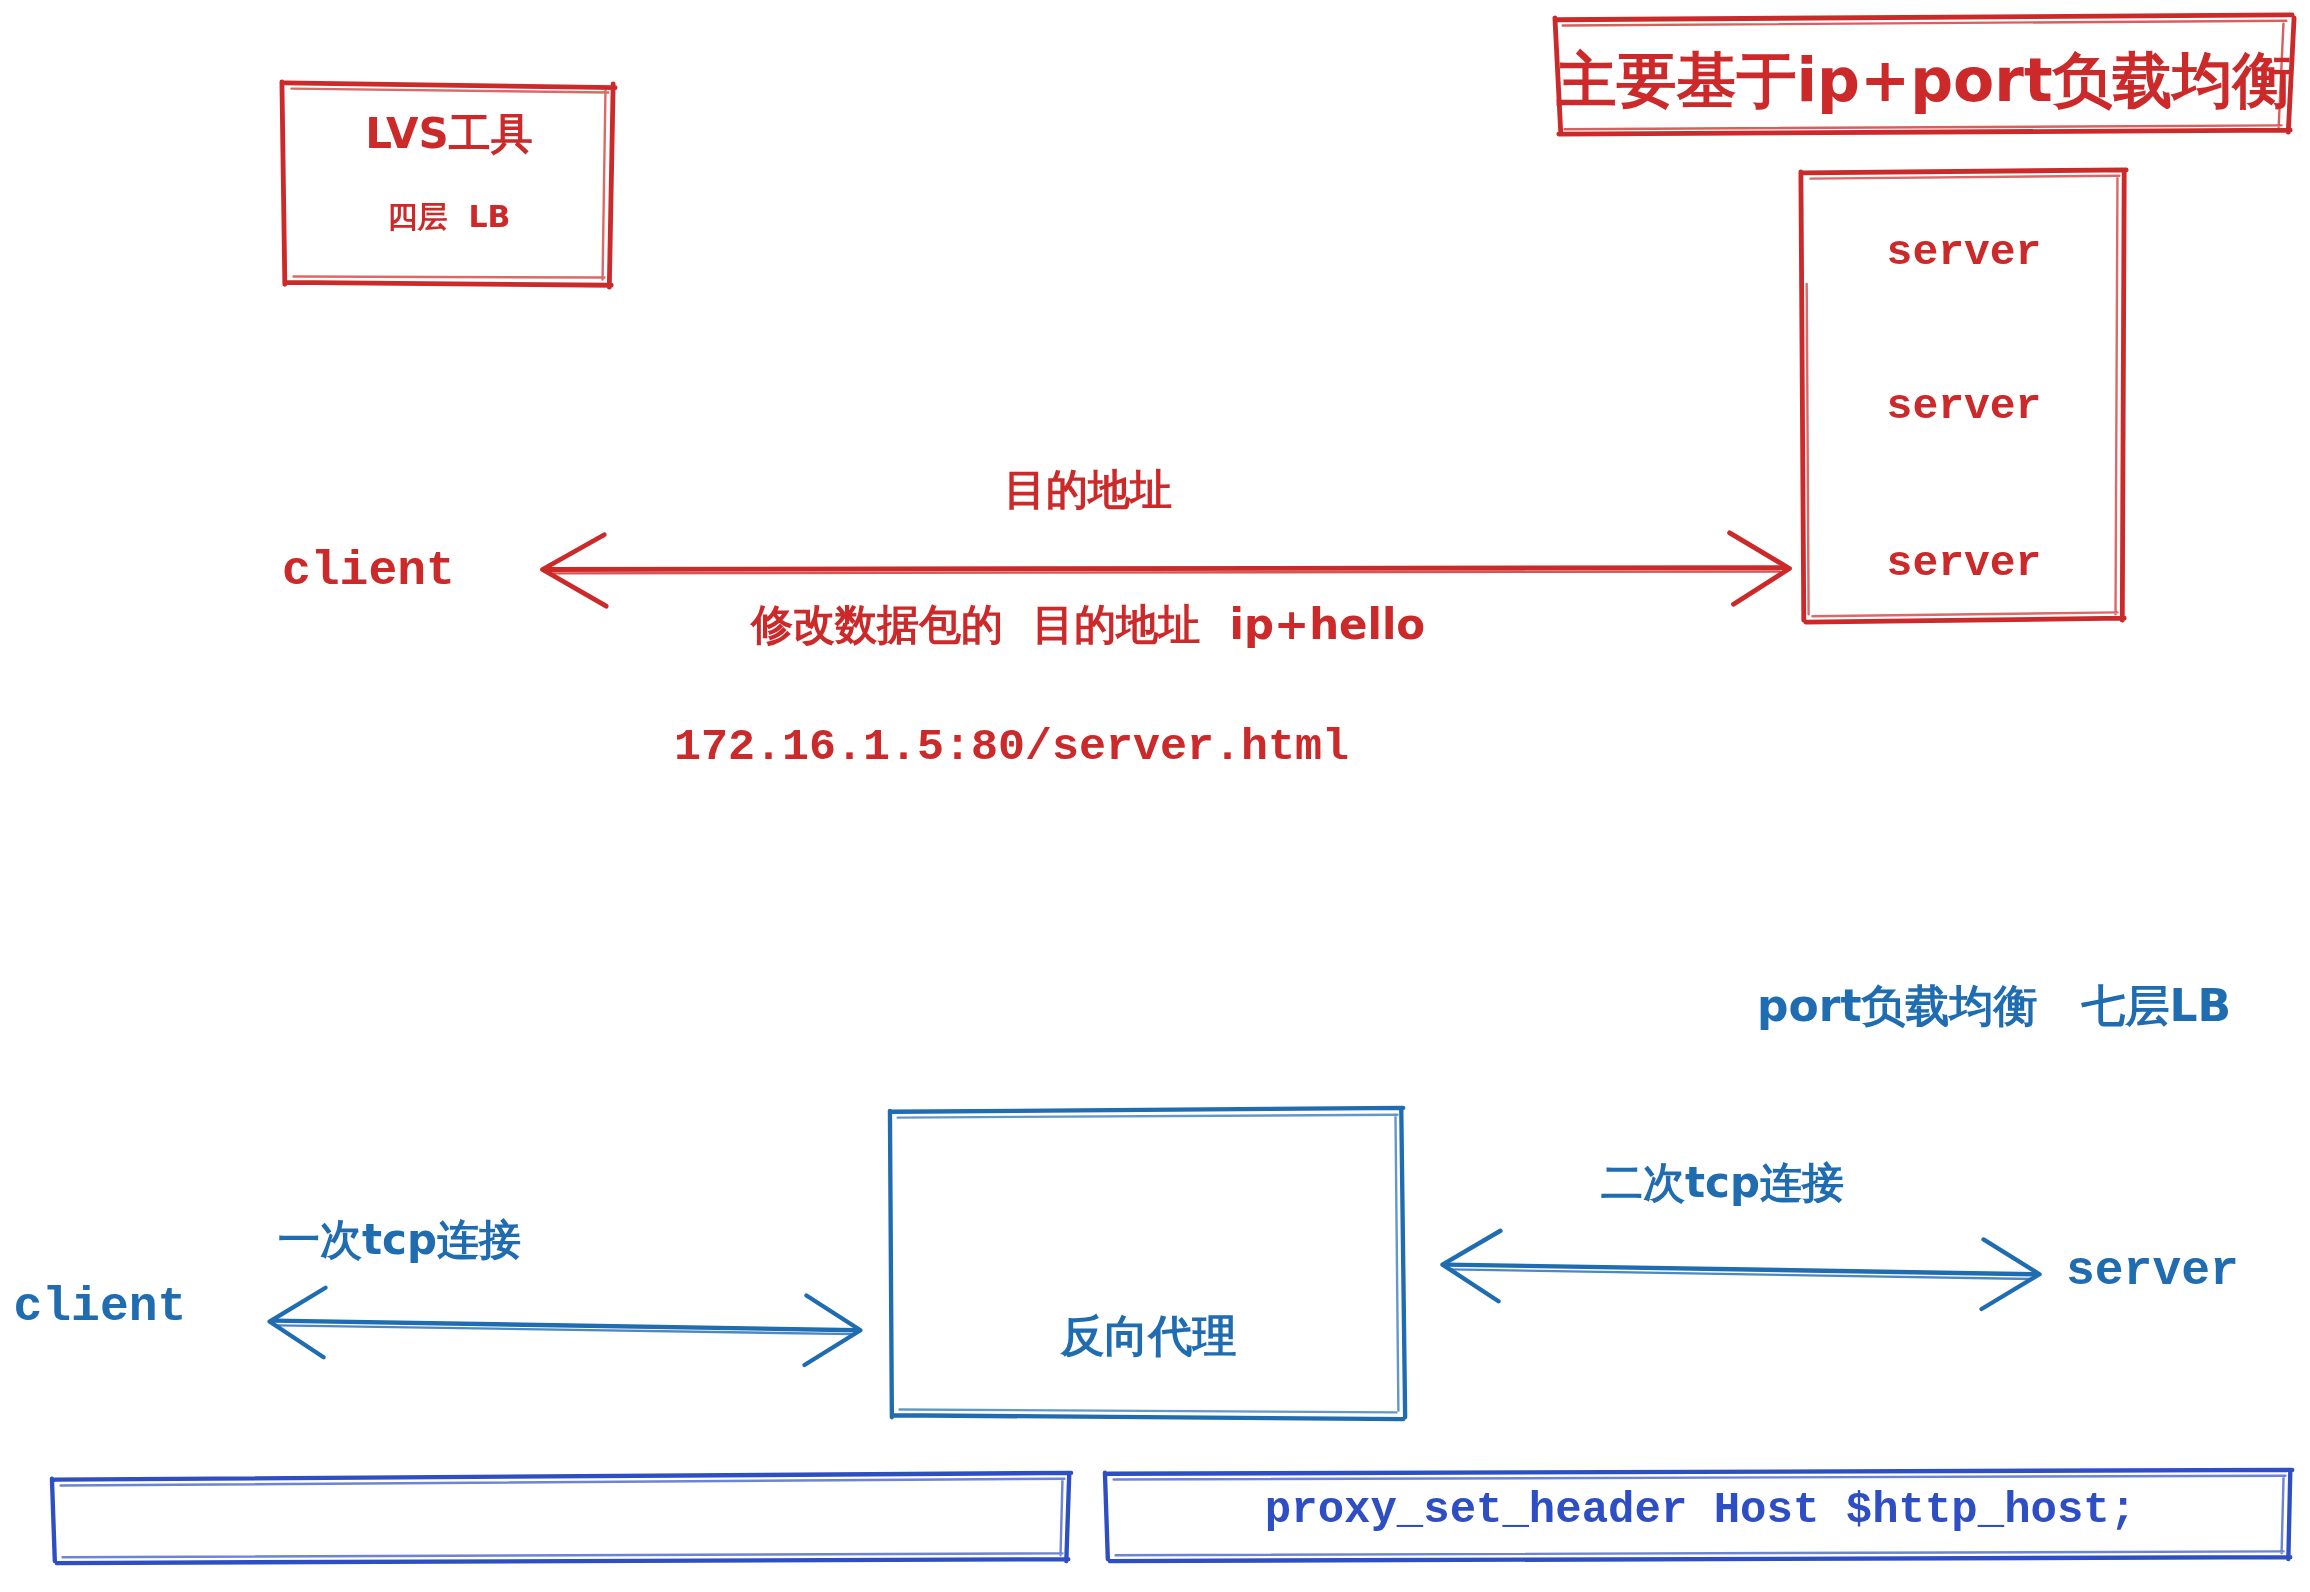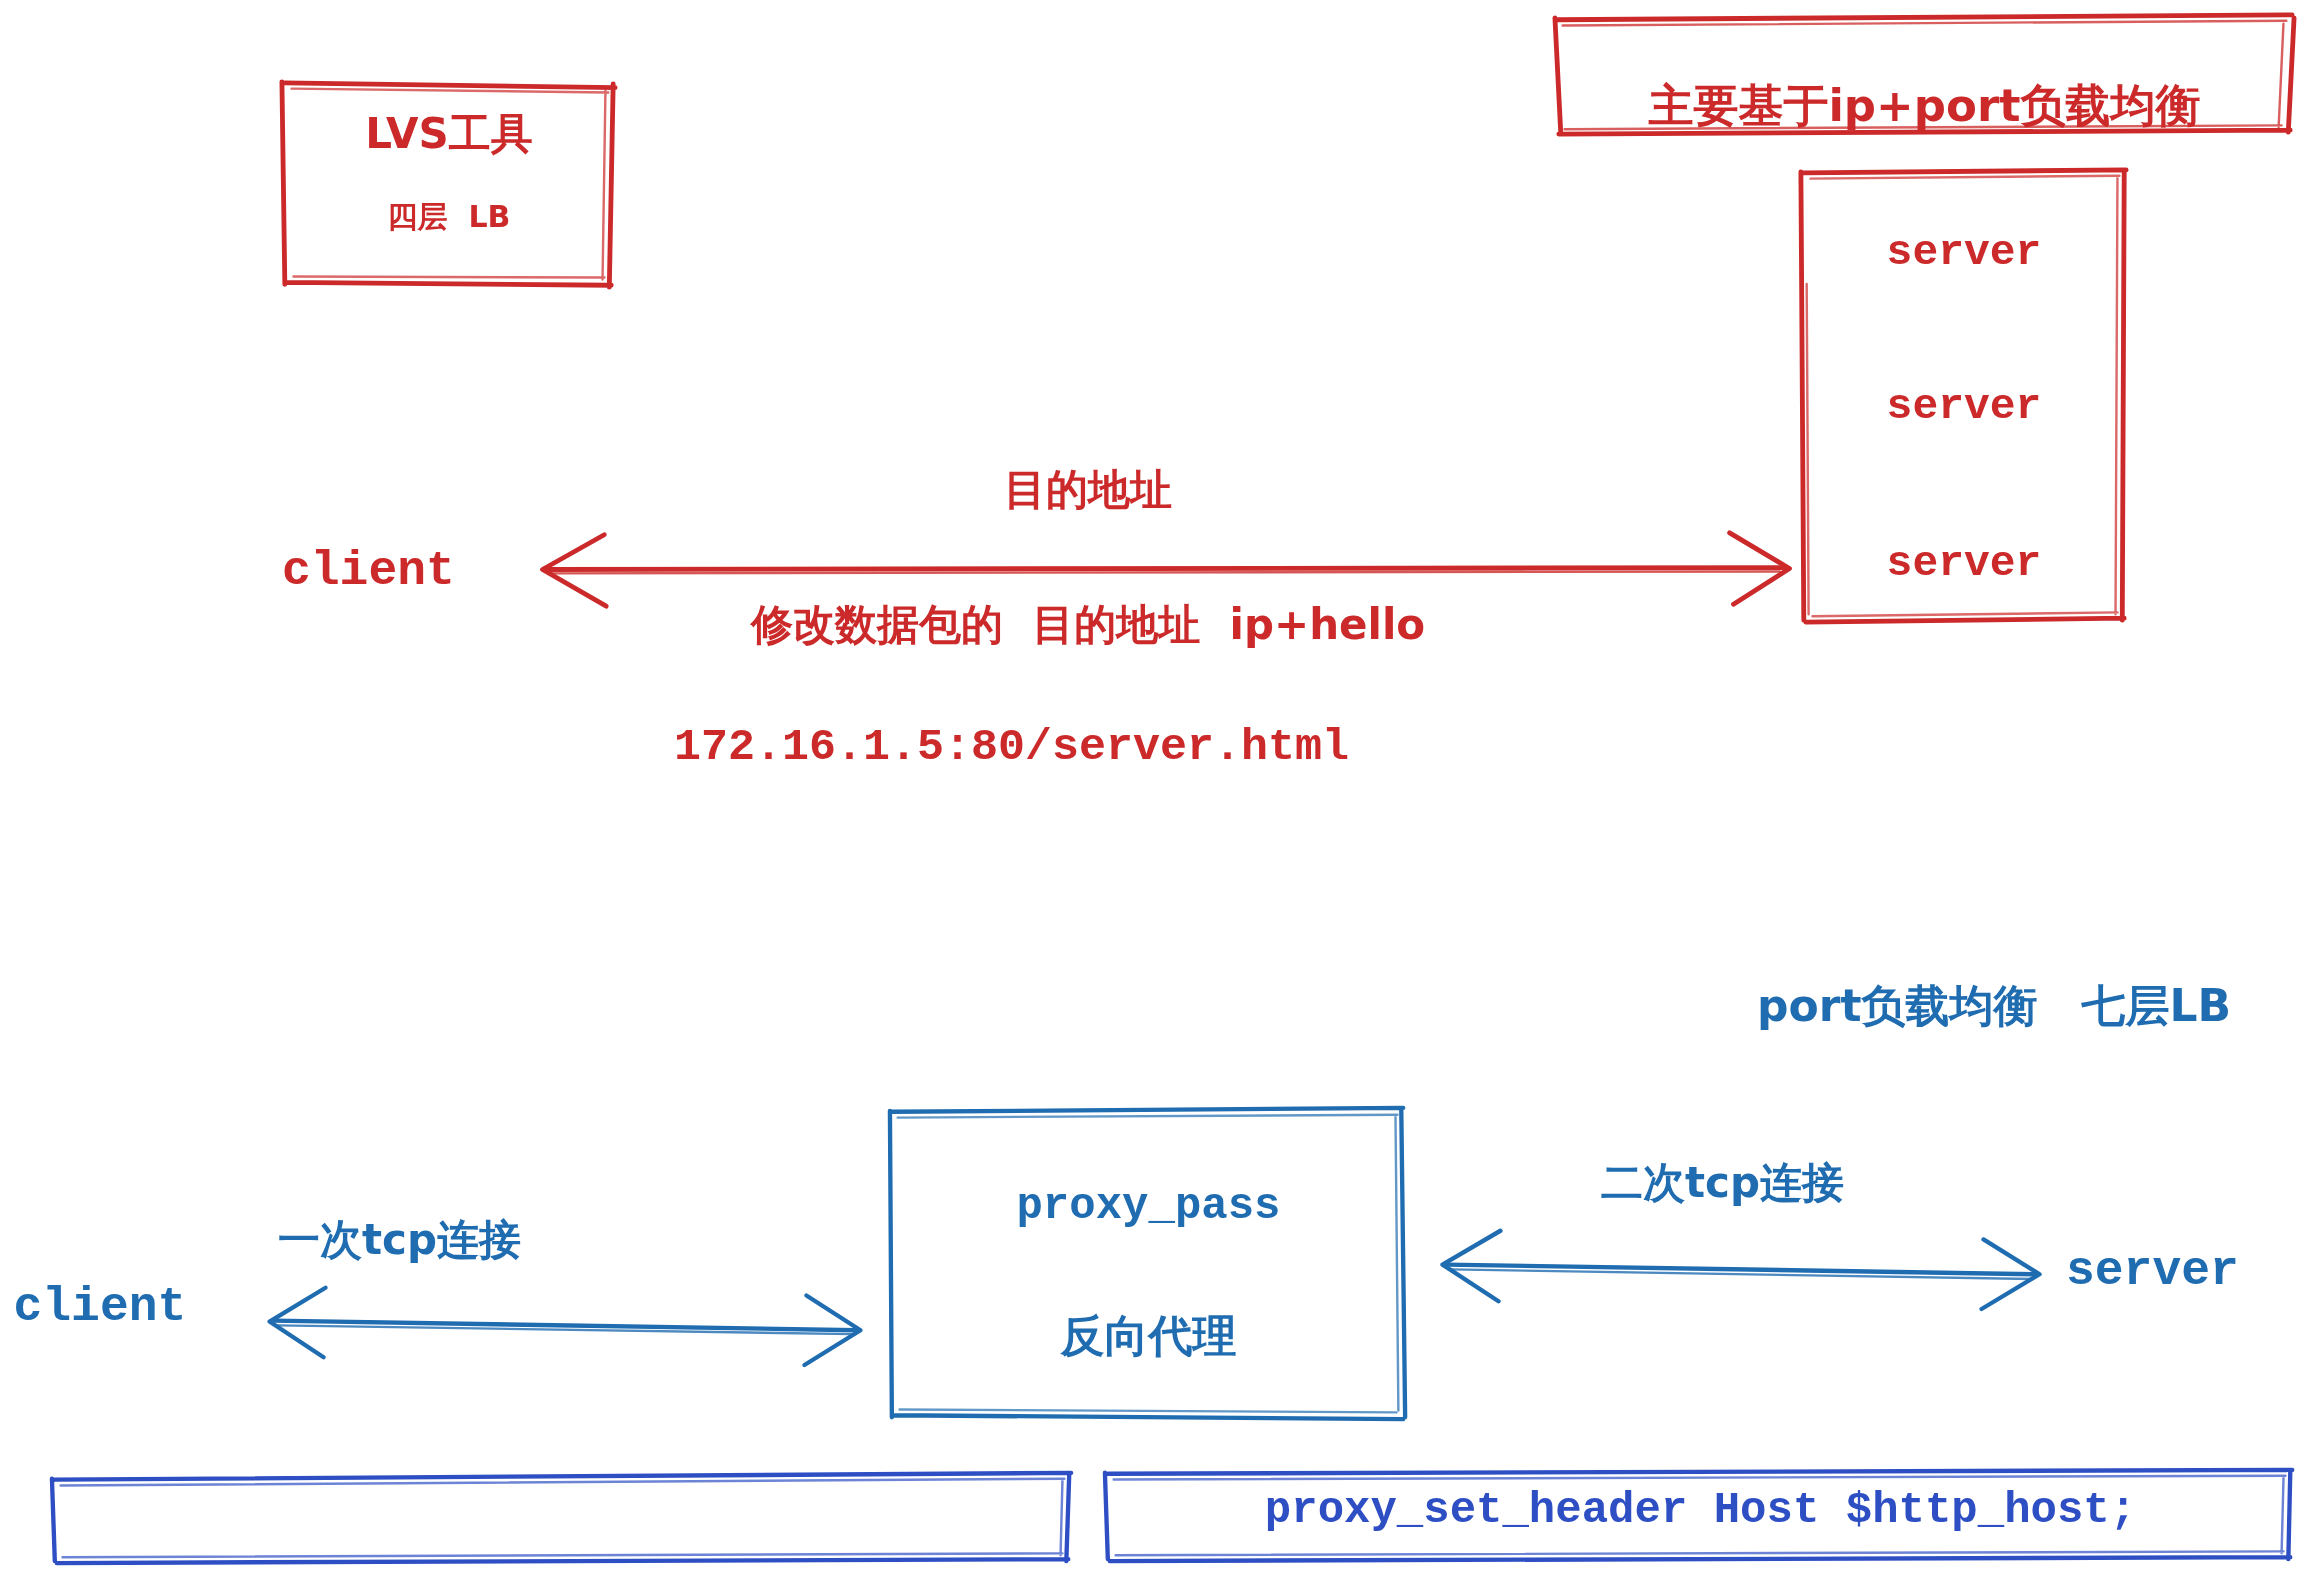--- a/index.html
+++ b/index.html
@@ -49,21 +49,21 @@
 </head>
 <body>
 
 <div id="canvas">
 
   <div class="hbox" style="left:1553px; top:11.6px; width:743px; height:124px;">
     <svg viewBox="0 0 770 128" preserveAspectRatio="none" aria-hidden="true">
       <path d="M4 8 L766 3 M768 6 L762 124 M764 122 L6 126 M8 124 L2 6" fill="none" stroke="#cc2a2a" stroke-width="5" stroke-linecap="round"></path>
       <path d="M10 14 L760 9 M757 12 L752 119 M755 117 L12 121" fill="none" stroke="#cc2a2a" stroke-width="2.5" stroke-linecap="round" opacity="0.75"></path>
     </svg>
-    <div class="boxlabel sans-cjk red" style="top:29px; font-size:45px;margin-top:35px;">主要基于ip+port负载均衡</div>
+    <div class="boxlabel sans-cjk red" style="top:29px; font-size:60px;">主要基于ip+port负载均衡</div>
   </div>
 
   <div class="hbox" style="left:280px; top:79px; width:338px; height:212px;">
     <svg viewBox="0 0 350 220" preserveAspectRatio="none" aria-hidden="true">
       <path d="M5 4 L347 9 M345 5 L341 216 M343 214 L7 211 M5 213 L2 3" fill="none" stroke="#cc2a2a" stroke-width="5" stroke-linecap="round"></path>
       <path d="M12 10 L340 14 M337 12 L334 208 M336 206 L14 205" fill="none" stroke="#cc2a2a" stroke-width="2.5" stroke-linecap="round" opacity="0.7"></path>
     </svg>
     <div class="boxlabel sans-cjk red" style="top:27px; font-size:42px;">LVS工具</div>
     <div class="boxlabel sans-cjk red" style="top:118px; font-size:30px;">四层  LB</div>
   </div>
@@ -93,21 +93,20 @@
 
   <div class="txt mono red" style="left:674px; top:724px; font-size:45px;">172.16.1.5:80/server.html</div>
 
   <div class="txt sans-cjk blue" style="left:1757px; top:983px; font-size:44px;">port负载均衡　七层LB</div>
 
   <div class="hbox" style="left:888px; top:1106px; width:521px; height:317px;">
     <svg viewBox="0 0 540 328" preserveAspectRatio="none" aria-hidden="true">
       <path d="M4 6 L534 2 M532 4 L536 322 M534 324 L6 320 M4 322 L2 5" fill="none" stroke="#1f6cb0" stroke-width="4.5" stroke-linecap="round"></path>
       <path d="M10 12 L528 9 M526 11 L529 315 M527 317 L12 314" fill="none" stroke="#1f6cb0" stroke-width="2.5" stroke-linecap="round" opacity="0.7"></path>
     </svg>
-    <div class="boxlabel mono blue" style="top:75px; font-size:44px;">proxy_pass</div>
     <div class="boxlabel sans-cjk blue" style="top:201px; font-size:44px;">反向代理</div>
   </div>
 
   <div class="txt mono blue" style="left:13.5px; top:1282px; font-size:48px;">client</div>
 
   <div class="txt mono blue" style="left:2066px; top:1246px; font-size:48px;">server</div>
 
   <svg class="arrow" style="left:256px; top:1274px; width:618px; height:97px;" viewBox="0 0 640 100" aria-hidden="true">
     <path d="M18 48 L622 58" fill="none" stroke="#1f6cb0" stroke-width="4.5" stroke-linecap="round"></path>
     <path d="M22 53 L618 62" fill="none" stroke="#1f6cb0" stroke-width="2.5" stroke-linecap="round" opacity="0.8"></path>

